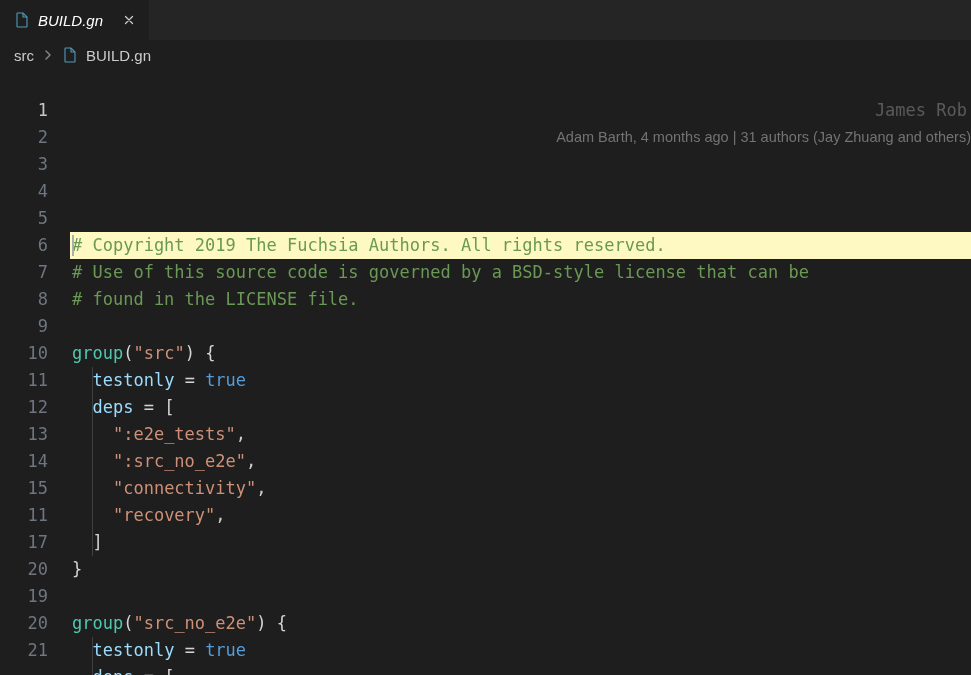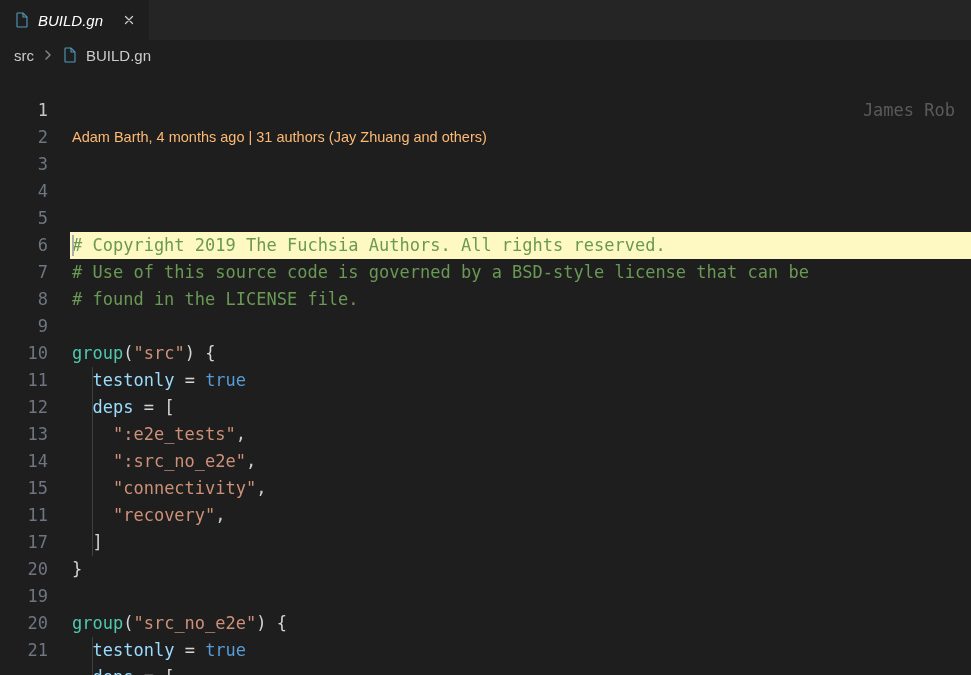--- a/index.html
+++ b/index.html
@@ -75,22 +75,23 @@
     flex: 1;
     padding-top: 0;
     white-space: pre;
     overflow: hidden;
   }
   .codelens {
     height: 27px;
     line-height: 27px;
     font-family: -apple-system, BlinkMacSystemFont, "Segoe UI", sans-serif;
     font-size: 14.5px;
-    color: #fdba74;
+    color: #737373;
     padding-left: 2px;
+    text-align: right;
   }
   .code-line {
     height: 27px;
     padding-left: 2px;
     position: relative;
   }
   .code-line.active-line {
     background: #fef9c3;
   }
   .cursor {
@@ -104,21 +105,21 @@
   .indent-guide {
     position: absolute;
     left: 0;
     top: 0;
     width: 1px;
     height: 100%;
     background: #404040;
   }
   .blame {
     position: absolute;
-    right: 16px;
+    right: 4px;
     top: 27px;
     height: 27px;
     line-height: 27px;
     color: #5a5a5a;
     font-size: 17px;
     padding-left: 20px;
     font-family: "SF Mono", Menlo, Consolas, monospace;
   }
   .c-comment { color: #6a9955; }
   .c-string { color: #ce9178; }

